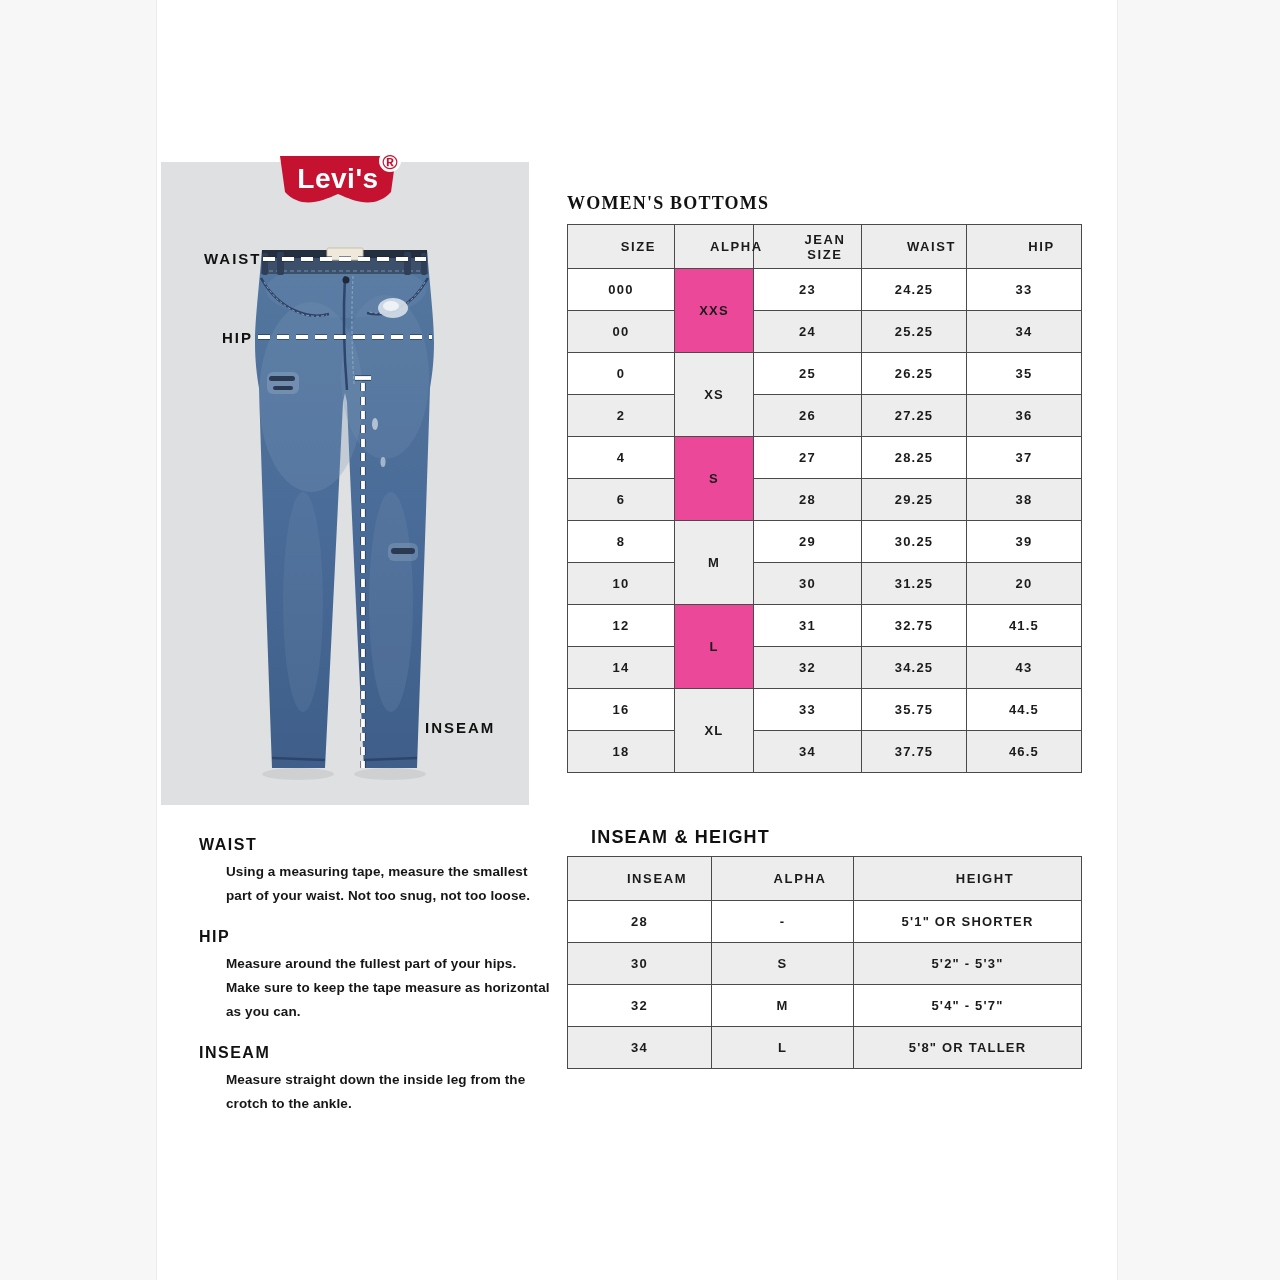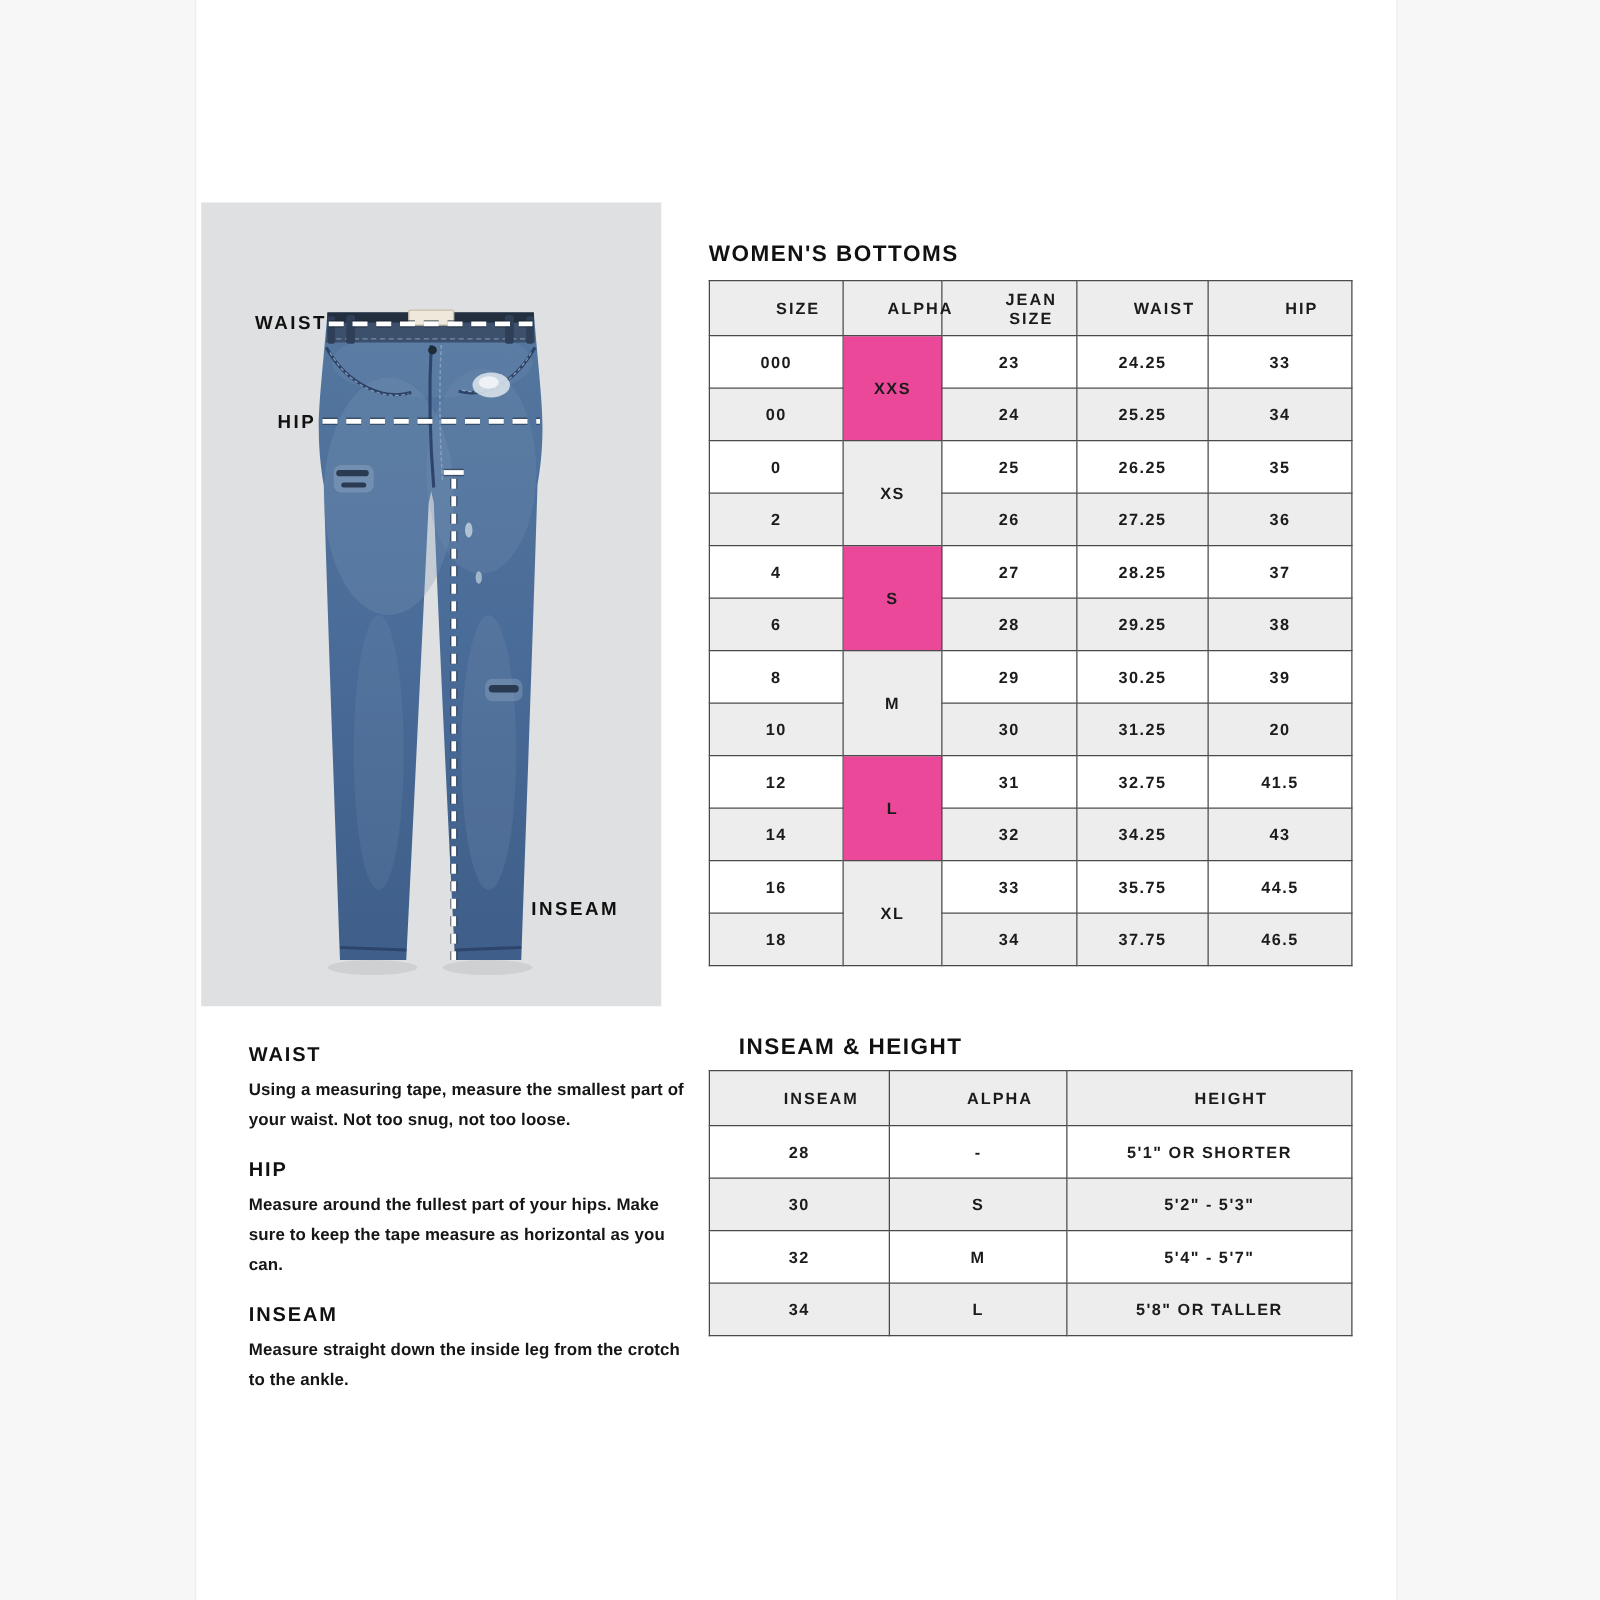--- a/index.html
+++ b/index.html
@@ -69,20 +69,21 @@
   
   .guide { position:absolute; left:198px; top:836px; width:352px; }
   .guide-section { margin-bottom:20px; }
   .guide-heading {
     font-size:16px; font-weight:bold; letter-spacing:1.5px; color:#111;
     margin-bottom:6px;
   }
   .guide-body {
     font-size:13.5px; font-weight:bold; line-height:24px; color:#161616;
     letter-spacing:0.1px;
+    margin-left:27px;
   }
 </style>
 </head>
 <body>
 
 <div class="card">
 
   <div class="panel" style="left:4px;">
     <svg class="jeans-svg" viewBox="0 0 368 643" xmlns="http://www.w3.org/2000/svg">
       <defs>
@@ -158,22 +159,29 @@
         <line x1="194" y1="216" x2="210" y2="216" stroke="#ffffff" stroke-width="3.8"></line>
         <line x1="202" y1="221" x2="202" y2="606" stroke="#1a2430" stroke-width="6" stroke-dasharray="8,6" opacity="0.5"></line>
         <line x1="202" y1="221" x2="202" y2="606" stroke="#ffffff" stroke-width="3.8" stroke-dasharray="8,6"></line>
       </g>
     </svg>
     <span class="measure-label waist-label">WAIST</span>
     <span class="measure-label hip-label">HIP</span>
     <span class="measure-label inseam-label">INSEAM</span>
   </div>
 
-
-  <h2 class="section-title title-bottoms" style="left:410px;">WOMEN'S BOTTOMS</h2>
+  <div class="logo" style="left:121px; top:150px;">
+    <svg class="batwing" viewBox="0 0 120 58" xmlns="http://www.w3.org/2000/svg">
+      <path d="M2,0 L118,0 L113,36 C97,53 78,46 60,38 C42,46 23,53 7,36 Z" fill="#c41230"></path>
+    </svg>
+    <span class="wordmark">Levi's</span>
+    <span class="regmark">®</span>
+  </div>
+
+  <h2 class="section-title title-bottoms" style="left:410px;font-family:Liberation Serif, serif;">WOMEN'S BOTTOMS</h2>
   <table class="size-table table-bottoms" style="left:410px;">
     <colgroup>
       <col style="width:107px">
         <col style="width:79px">
         <col style="width:108px">
       <col style="width:105px">
         <col style="width:115px">
     </colgroup>
     <thead>
       <tr>

